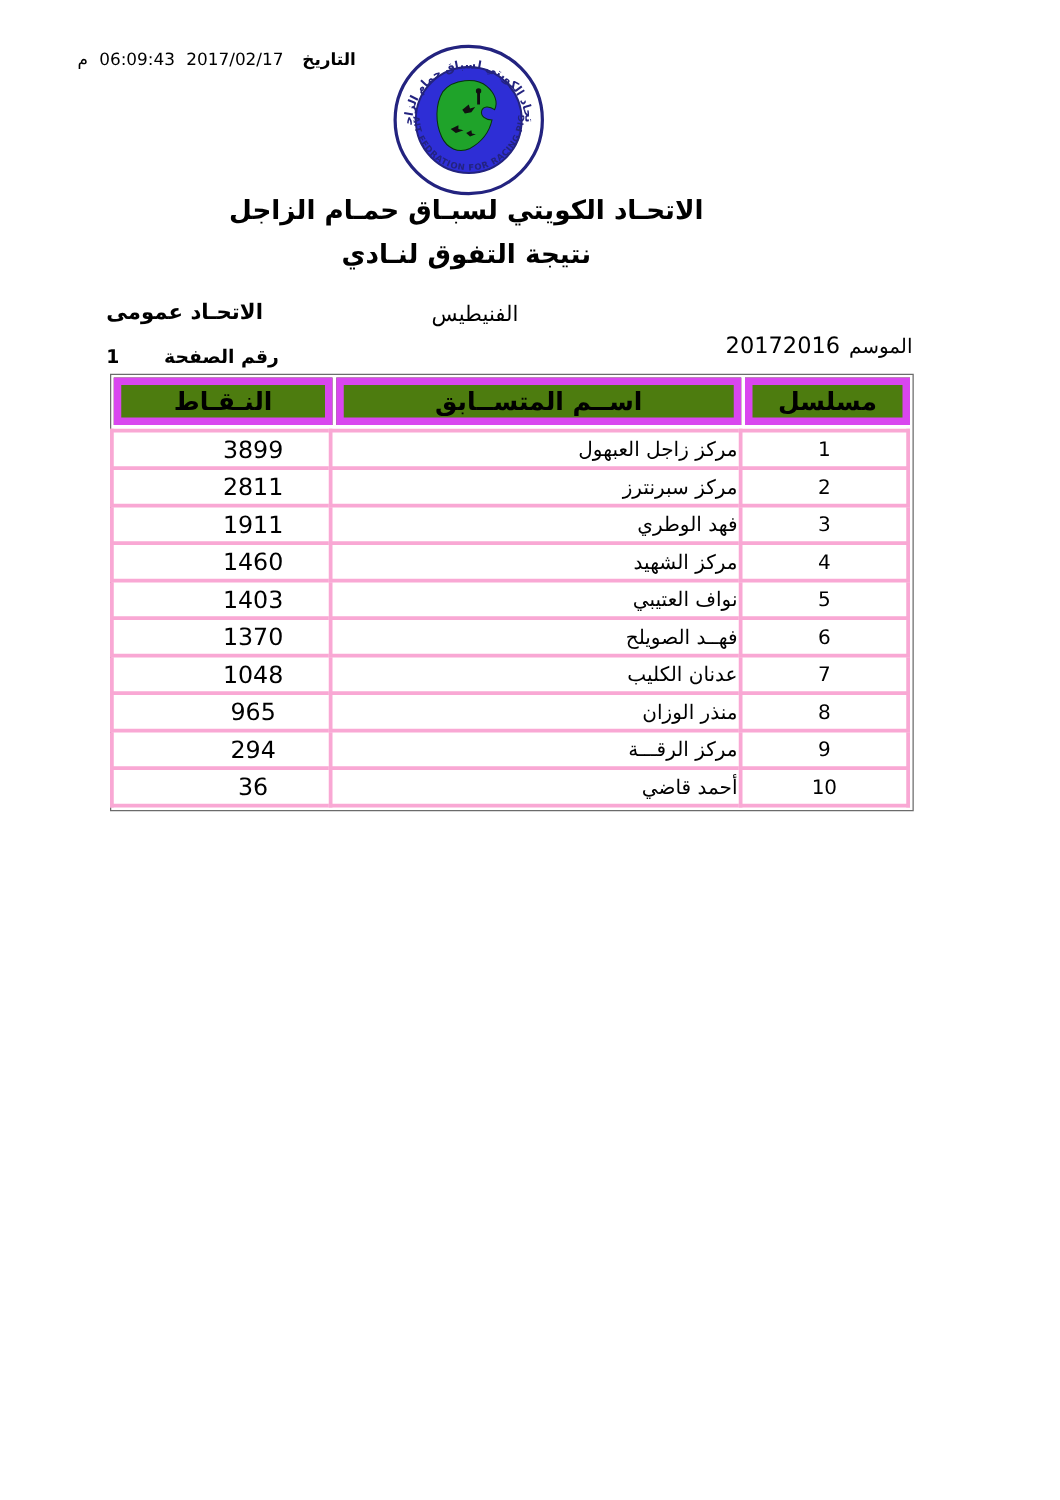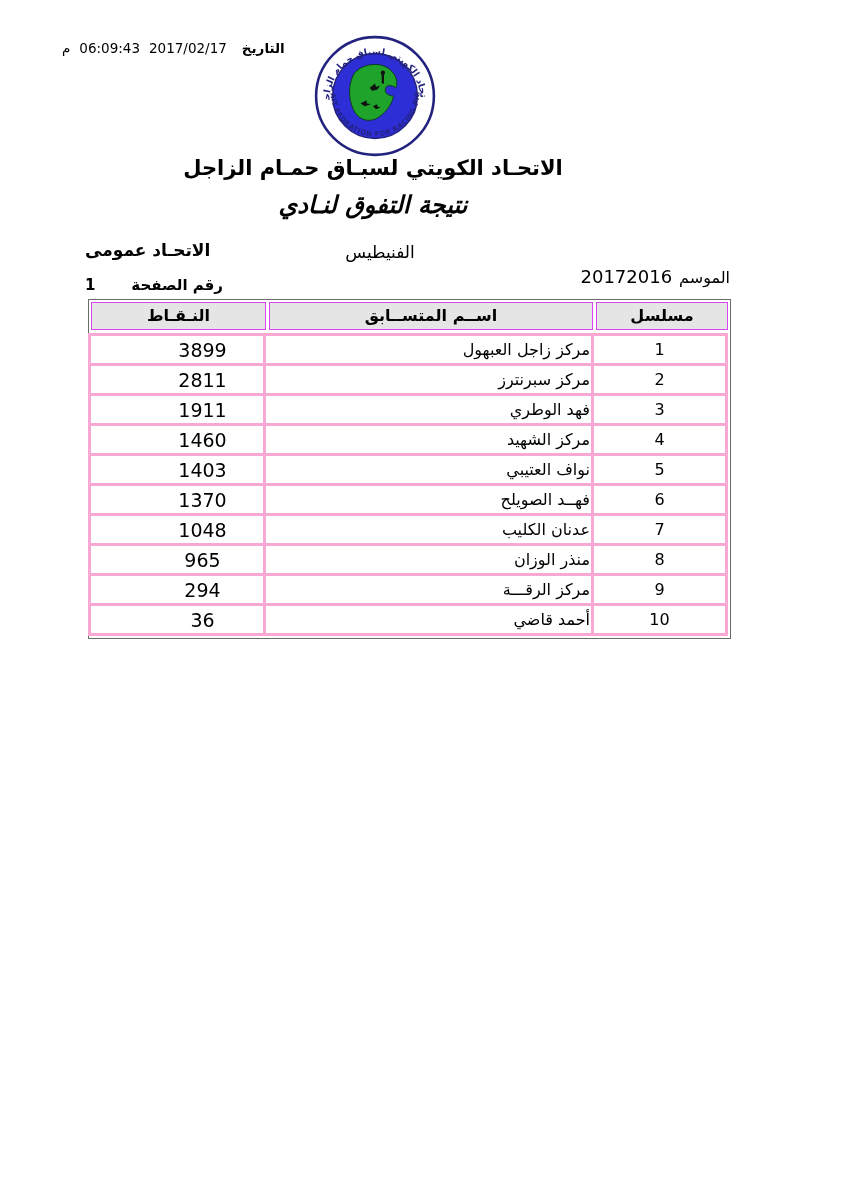--- a/index.html
+++ b/index.html
@@ -14,41 +14,41 @@
     direction:rtl; display:flex; align-items:baseline; gap:9px;
     font-size:13.5px; white-space:nowrap;
   }
   .date-line .lbl{font-weight:bold; margin-left:6px;}
   
   .logo{position:absolute; top:34px; left:313px; width:124px; height:124px;}
   
   .title-main{position:absolute; top:156px; left:0; width:746px; text-align:center;
     font-weight:bold; font-size:21px; direction:rtl;}
   .title-sub{position:absolute; top:191px; left:0; width:746px; text-align:center;
-    font-weight:bold; font-size:24px; direction:rtl;font-style:italic;}
+    font-weight:bold; font-size:21px; direction:rtl;}
   .club-name{position:absolute; top:242px; left:0; width:760px; text-align:center;
     font-size:17px; direction:rtl;}
   .fed-scope{position:absolute; top:240px; left:85px; font-weight:bold; font-size:17px; direction:rtl;}
   .season-row{position:absolute; top:266px; right:118px; direction:rtl;
     display:flex; align-items:baseline; gap:7px; white-space:nowrap;}
   .season-row .lbl{font-weight:normal; font-size:16px;}
   .season-row .val{font-size:18px;}
   .pagenum-row{position:absolute; top:276px; left:85px; width:138px;
     direction:rtl; display:flex; justify-content:space-between; align-items:baseline;
     font-weight:bold; font-size:15px;}
   
   .table-wrap{
     position:absolute; top:299px; left:88px; width:643px;
     direction:rtl; border:1px solid #6b6b6b; padding:2px; box-sizing:border-box;
     background:#fff;
   }
   .thead-row{display:grid; grid-template-columns:132px 324px 175px; gap:3px;}
   .th-cell{
-    background:#e5e5e5; border:1px solid #d946ef;
-    text-align:center; font-weight:bold; font-size:16px;
+    background:#4d7c0f; border:6px solid #d946ef;
+    text-align:center; font-weight:bold; font-size:20px;
     height:26px; line-height:26px; box-sizing:content-box;
   }
   table.data{border-collapse:collapse; margin-top:3px; table-layout:fixed; width:637px;}
   table.data td{
     border:3px solid #f9a8d4; height:30px; vertical-align:middle;
     overflow:hidden; white-space:nowrap; box-sizing:border-box;
   }
   td.c-serial{width:134px; text-align:center; font-size:16px;}
   td.c-name{width:328px; text-align:right; font-size:16px;}
   td.c-points{width:175px; text-align:center; padding-left:52px; font-size:19px;

